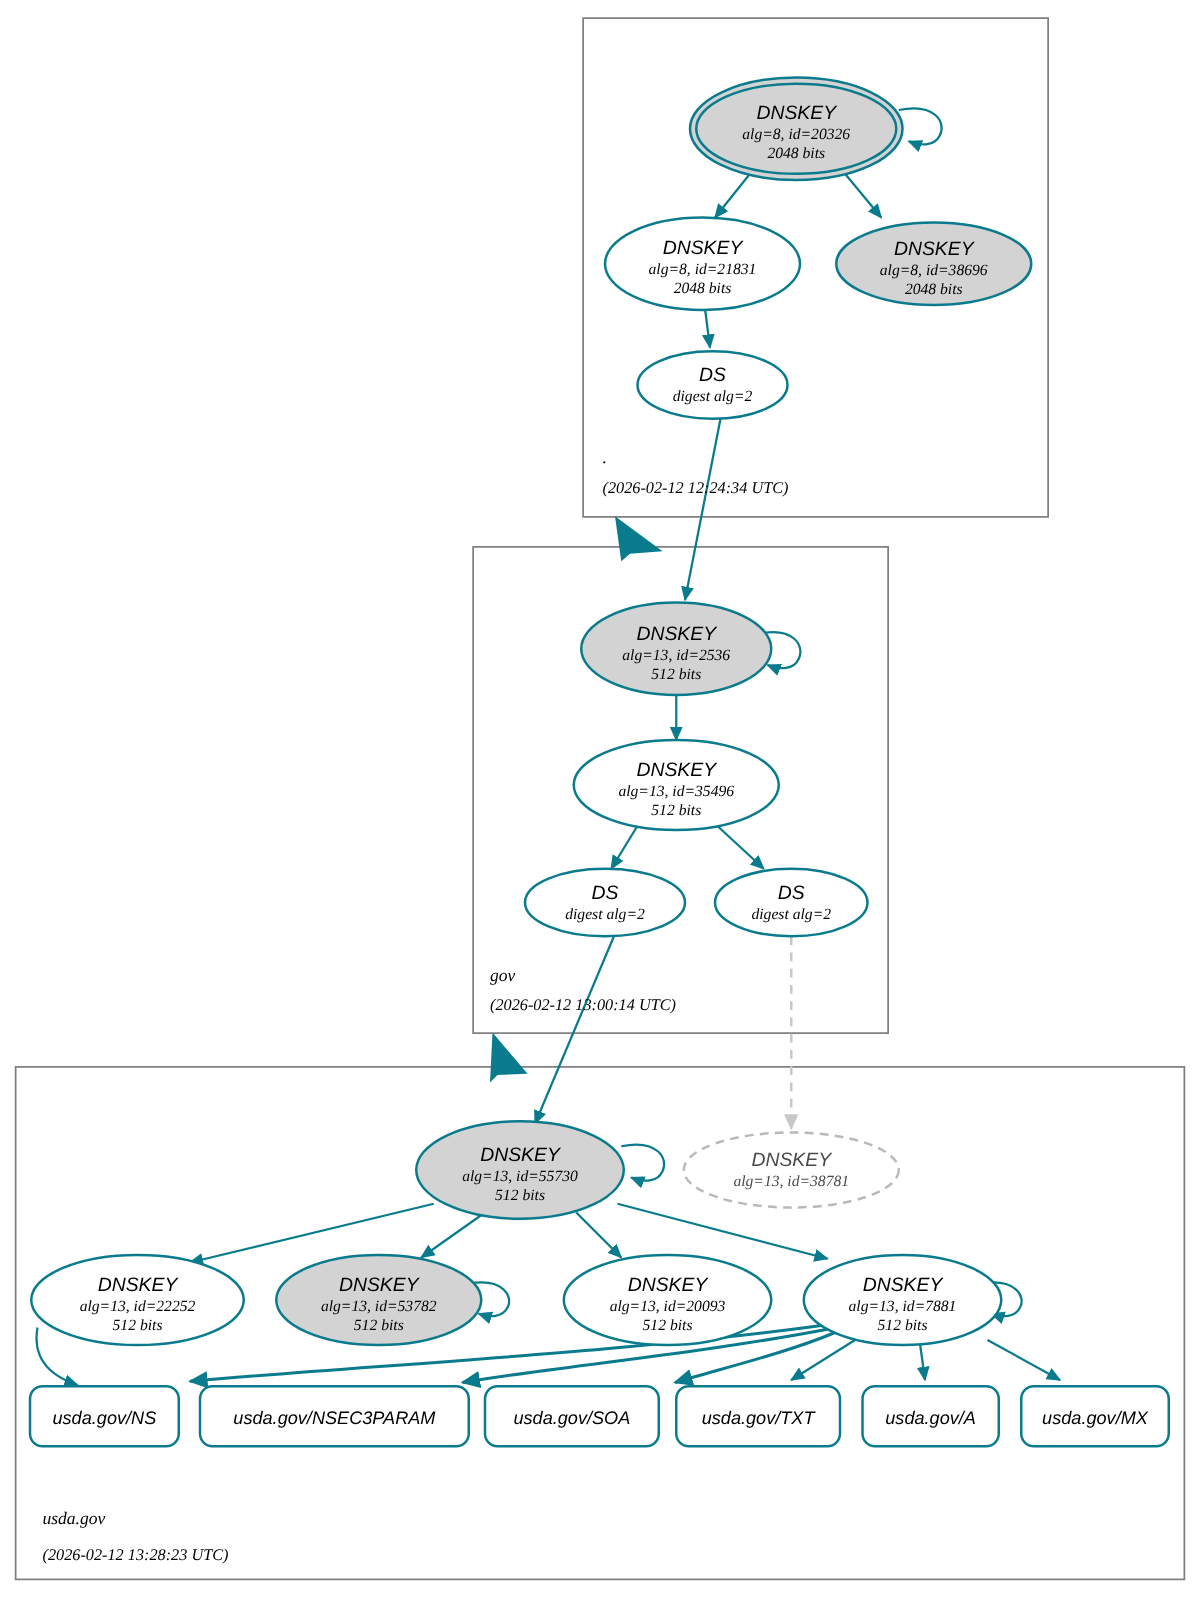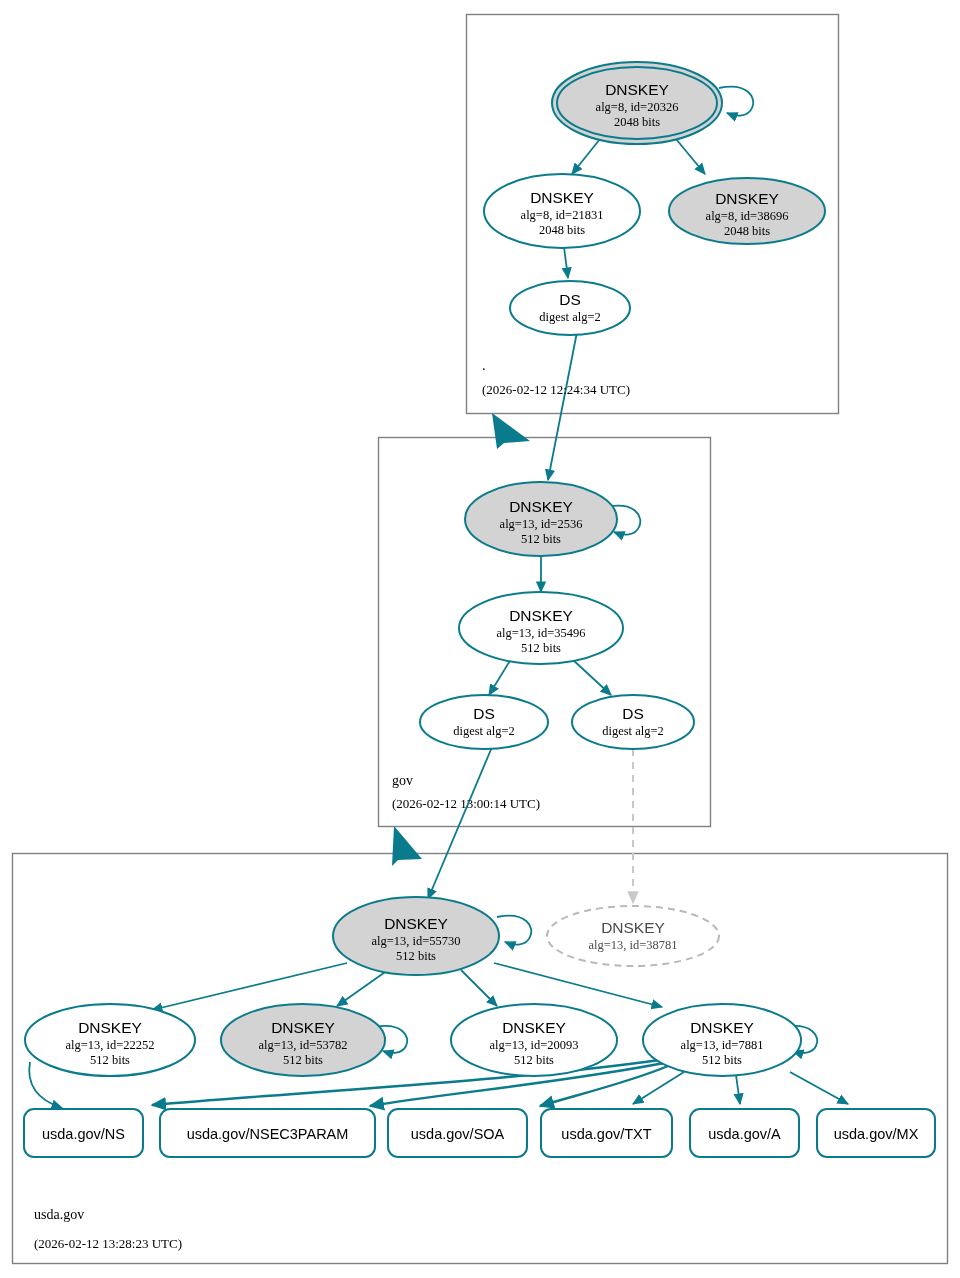--- a/index.html
+++ b/index.html
@@ -10,20 +10,21 @@
   body {
     font-family: "Liberation Sans", sans-serif;
     width: 960px;
     height: 1278px;
     overflow: hidden;
   }
   #diagram-root {
     position: relative;
     width: 928px;
     height: 1278px;
+    font-style: italic;
   }
   svg#dnssec-graph {
     display: block;
     width: 960px;
     height: 1278px;
   }
   .zone-box {
     fill: none;
     stroke: #808080;
     stroke-width: 1.4;

